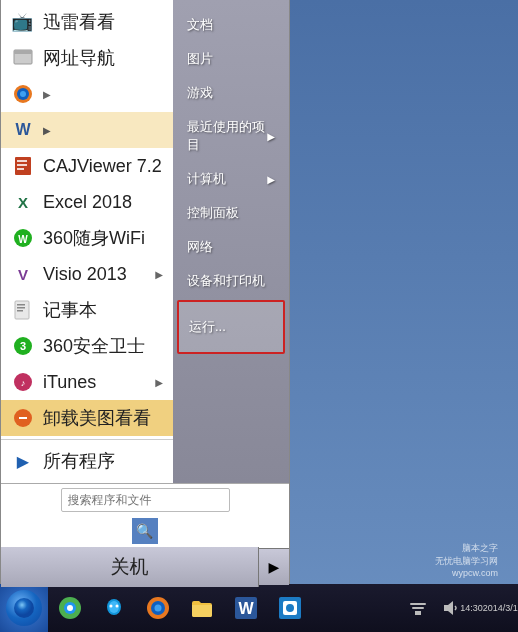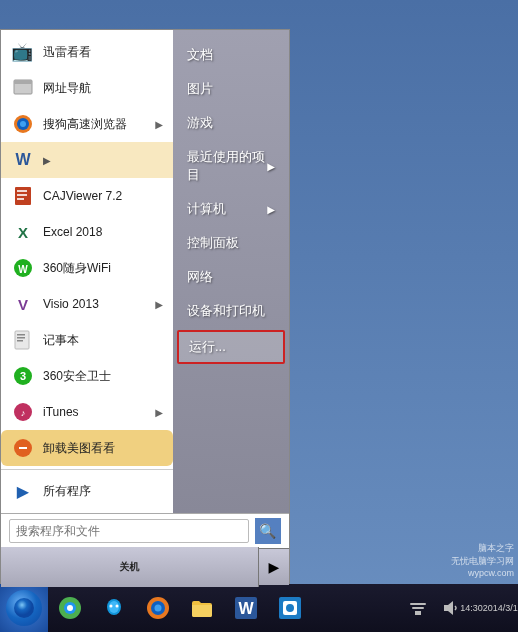--- a/index.html
+++ b/index.html
@@ -83,21 +83,21 @@
       display: flex;
       align-items: center;
       justify-content: center;
       font-size: 14px;
       color: #ccc;
     }
 
     .watermark {
       position: absolute;
       bottom: 52px;
-      right: 4px;
+      right: 20px;
       color: rgba(255,255,255,0.7);
       font-size: 9px;
       text-align: right;
       line-height: 1.4;
     }
 
     
     .start-menu {
       position: absolute;
       bottom: 48px;
@@ -129,61 +129,61 @@
       cursor: pointer;
       font-size: 13px;
       color: #222;
       gap: 8px;
       min-height: 36px;
     }
 
     .menu-item:hover, .menu-item.highlighted {
       background: #3d6cc0;
       color: white;
-      border-radius: 6px;
     }
 
     .menu-item.highlighted {
       background: #f0d080;
       color: #222;
     }
 
     .menu-item-icon {
       width: 24px;
       height: 24px;
       flex-shrink: 0;
       display: flex;
       align-items: center;
       justify-content: center;
       font-size: 18px;
     }
 
     .menu-item-label {
       flex: 1;
-      font-size: 12px;
+      font-size: 18px;
     }
 
     .menu-item-arrow {
       font-size: 10px;
       color: #666;
     }
 
     .menu-divider {
       height: 1px;
       background: #ccc;
       margin: 3px 0;
     }
 
     .start-menu-search {
       display: flex;
       align-items: center;
       background: #fff;
       border-top: 1px solid #aaa;
       padding: 4px 8px;
       gap: 6px;
+      flex-direction: column;
     }
 
     .search-input {
       flex: 1;
       border: 1px solid #bbb;
       padding: 4px 6px;
       font-size: 12px;
       background: #fff;
       outline: none;
       border-radius: 2px;
@@ -235,28 +235,27 @@
       border-top: 1px solid #777;
       height: 36px;
     }
 
     .shutdown-btn {
       flex: 1;
       height: 40px;
       background: linear-gradient(180deg, #c8c8d8 0%, #a8a8b8 100%);
       border: none;
       border-right: 1px solid #777;
-      font-size: 10px;
+      font-size: 19px;
       color: #222;
       cursor: pointer;
       display: flex;
       align-items: center;
       justify-content: center;
       font-family: "Microsoft YaHei", sans-serif;
-      font-weight: bold;
     }
 
     .shutdown-arrow-btn {
       width: 30px;
       height: 36px;
       background: linear-gradient(180deg, #c8c8d8 0%, #a8a8b8 100%);
       border: none;
       cursor: pointer;
       display: flex;
       align-items: center;
@@ -294,21 +293,20 @@
         </div>
 
         <div class="menu-item">
           <div class="menu-item-icon">
             <svg width="22" height="22" viewBox="0 0 22 22">
               <circle cx="11" cy="11" r="9" fill="#e87820"></circle>
               <circle cx="11" cy="11" r="6" fill="#1060c0"></circle>
               <circle cx="11" cy="11" r="3" fill="#40a0f0"></circle>
             </svg>
           </div>
-          <span class="menu-item-label">搜狗高速浏览器</span>
           <span class="menu-item-arrow">▶</span>
         </div>
 
         <div class="menu-item" style="background:#f8e8c0;">
           <div class="menu-item-icon" style="color:#2b579a; font-weight:bold; font-size:16px;">W</div>
           <span class="menu-item-arrow" style="color:#555;">▶</span>
         </div>
 
         <div class="menu-item">
           <div class="menu-item-icon">
@@ -416,21 +414,21 @@
         <div class="right-menu-item">
           <span>控制面板</span>
         </div>
         <div class="right-menu-item">
           <span>网络</span>
         </div>
         <div class="right-menu-item">
           <span>设备和打印机</span>
         </div>
 
-        <div class="right-menu-item" style="border:2px solid #cc2222; background:rgba(255,255,255,0.2); margin:2px 4px; padding:6px 10px; border-radius:2px;">
+        <div class="right-menu-item" style="border:2px solid #cc2222; background:rgba(255,255,255,0.2); margin:2px 4px; padding:16px 10px; border-radius:2px;">
           <span>运行...</span>
         </div>
       </div>
 
     </div>
 
     <div class="start-menu-search">
       <input class="search-input" type="text" placeholder="搜索程序和文件" style="">
       <button class="search-btn">🔍</button>
     </div>

